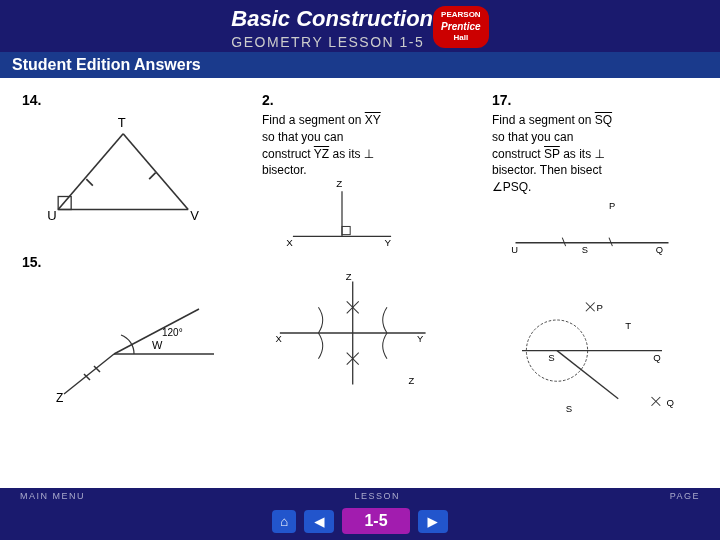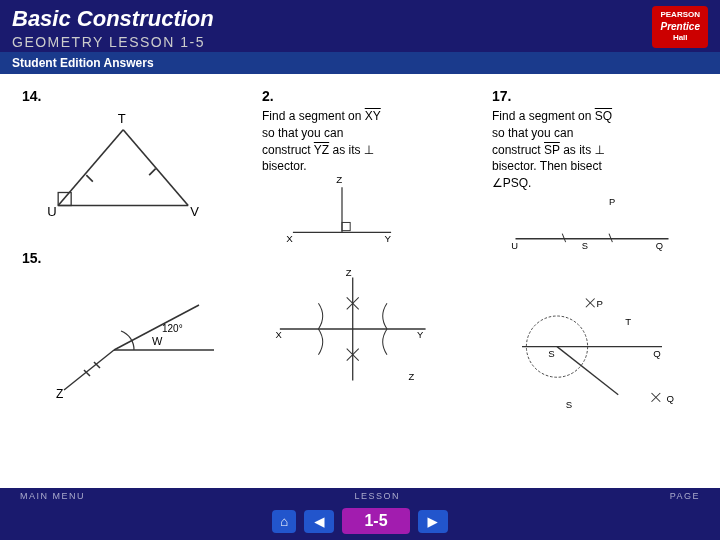--- a/index.html
+++ b/index.html
@@ -11,55 +11,55 @@
       overflow: hidden;
       position: relative;
     }
 
     
     #header {
       background: #1a1a6e;
       padding: 6px 12px 2px 12px;
       display: flex;
       align-items: flex-start;
-      justify-content: space-between;
+      justify-content: center;
     }
     #header-title {
       color: #fff;
       font-size: 22px;
       font-weight: bold;
       font-style: italic;
     }
     #header-subtitle {
       color: #ccc;
       font-size: 14px;
       letter-spacing: 1.5px;
       margin-top: 2px;
       text-transform: uppercase;
     }
     #pearson-logo {
       background: #cc0000;
       color: #fff;
       font-size: 8px;
       font-weight: bold;
       padding: 4px 8px;
-      border-radius: 4px;
+      border-radius: 12px;
       text-align: center;
       line-height: 1.3;
     }
     #pearson-logo .ph {
       font-size: 10px;
       font-style: italic;
     }
 
     
     #banner {
       background: #1a3a8c;
       color: #fff;
-      font-size: 12px;
+      font-size: 16px;
       font-weight: bold;
       padding: 4px 12px;
     }
 
     
     #content {
       padding: 10px 14px;
       display: grid;
       grid-template-columns: 240px 230px 230px;
       gap: 0;

